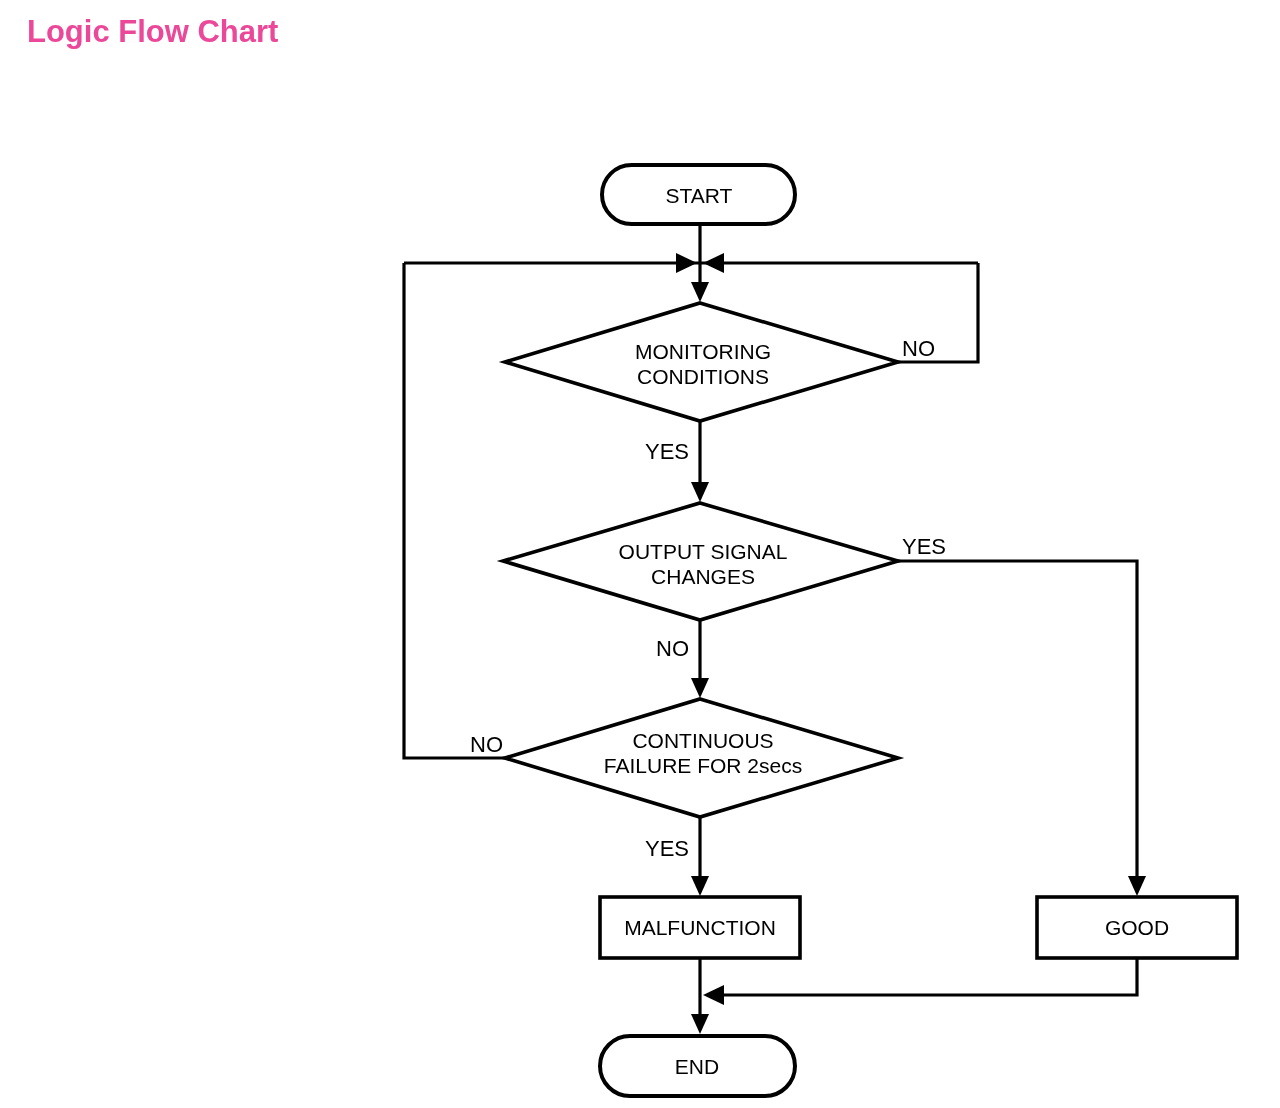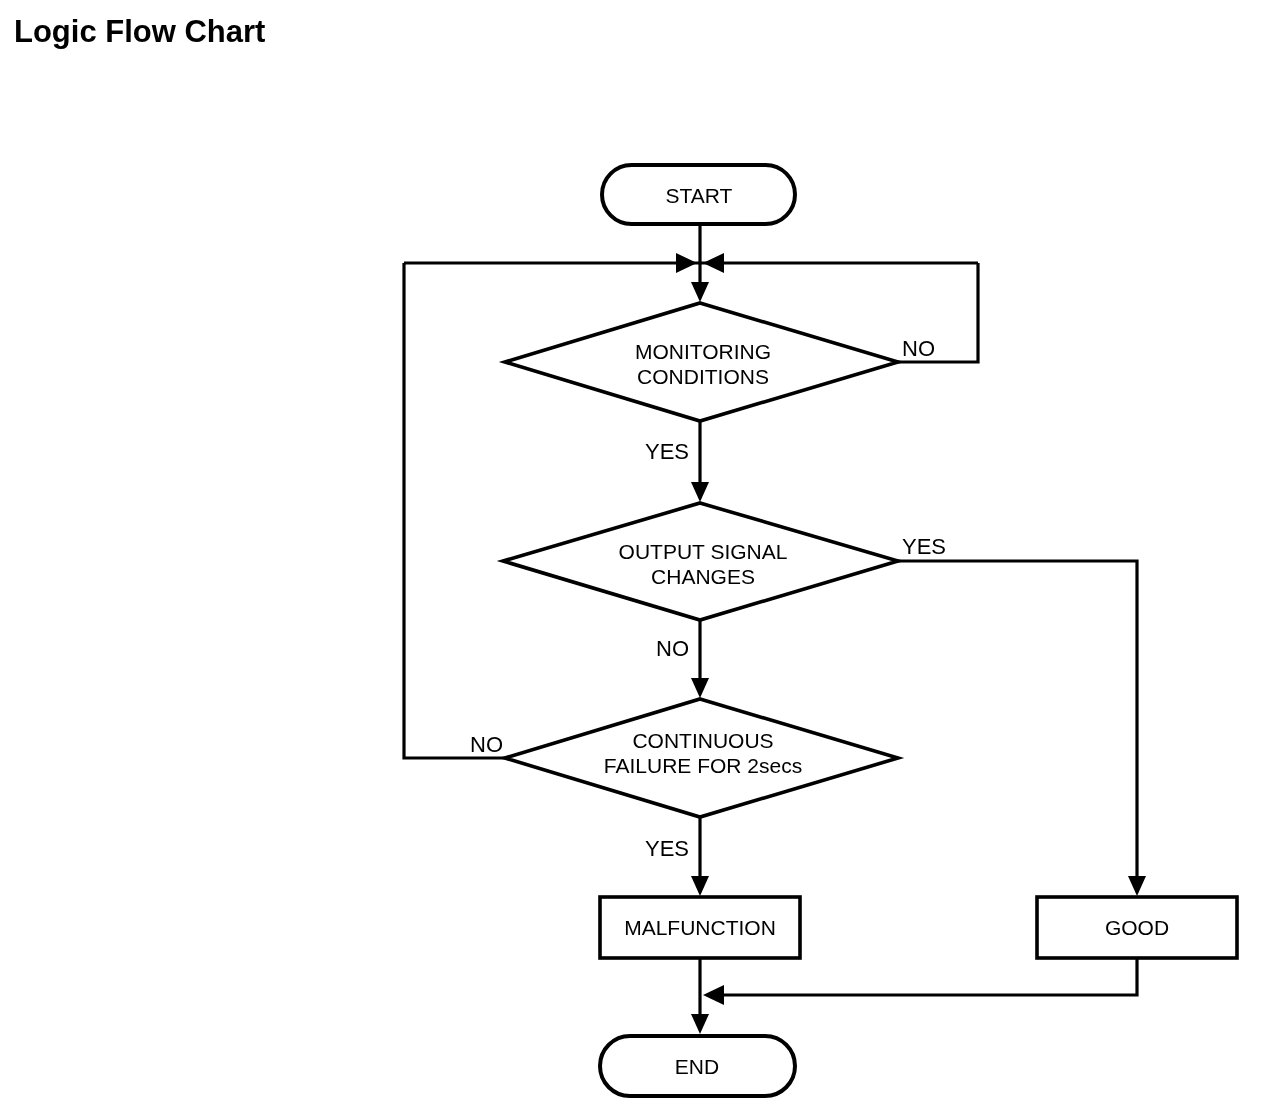--- a/index.html
+++ b/index.html
@@ -8,26 +8,26 @@
     background: #ffffff;
   }
   body {
     width: 1280px;
     height: 1108px;
     position: relative;
     font-family: "Liberation Sans", sans-serif;
   }
   .page-title {
     position: absolute;
-    left: 14px;
+    left: 27px;
     top: 14px;
     margin: 0;
     font-size: 31px;
     font-weight: bold;
-    color: #000000;
+    color: #ec4899;
     font-family: "Liberation Sans", sans-serif;
   }
   .flowchart-svg {
     position: absolute;
     left: 0;
     top: 0;
   }
   .connector {
     stroke: #000000;
     stroke-width: 3.2;

